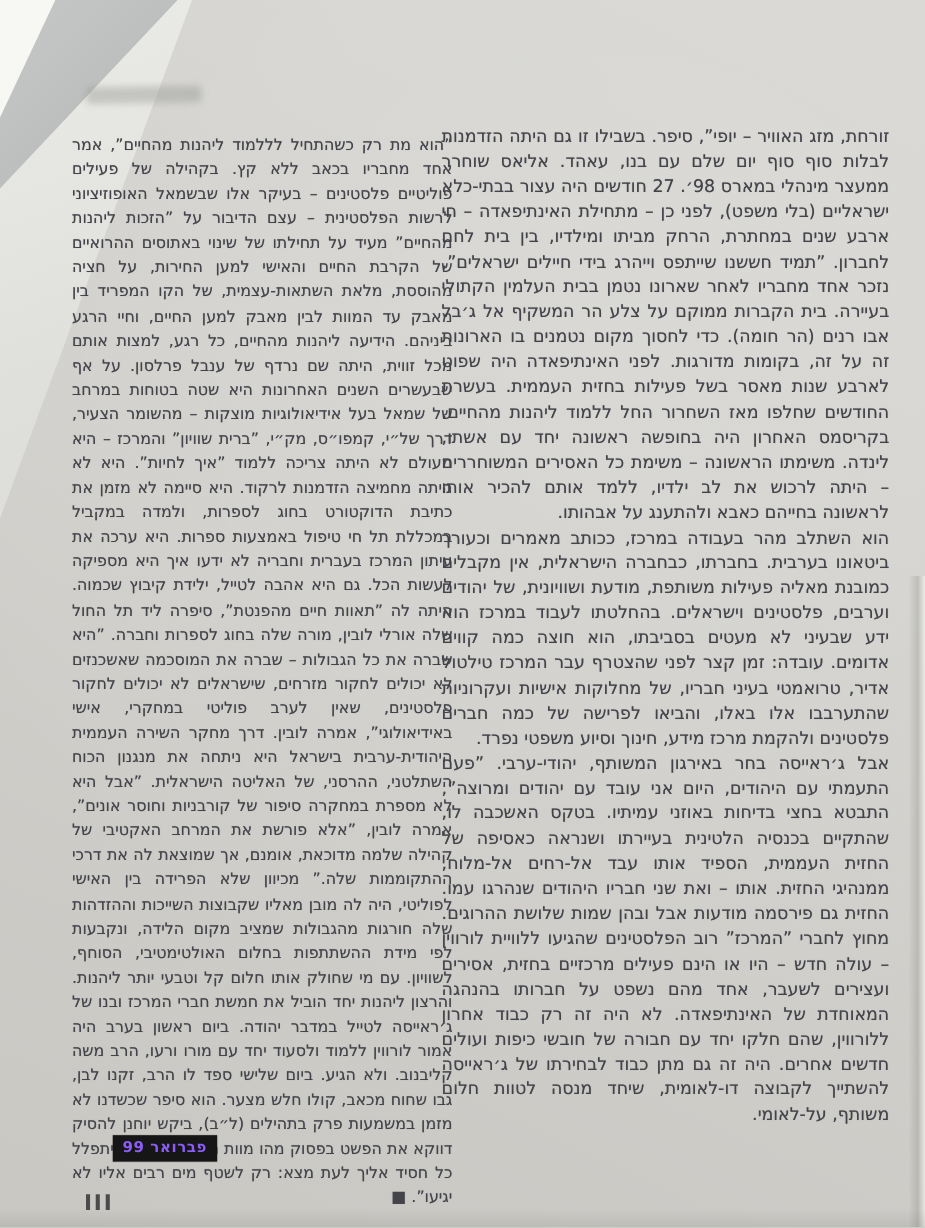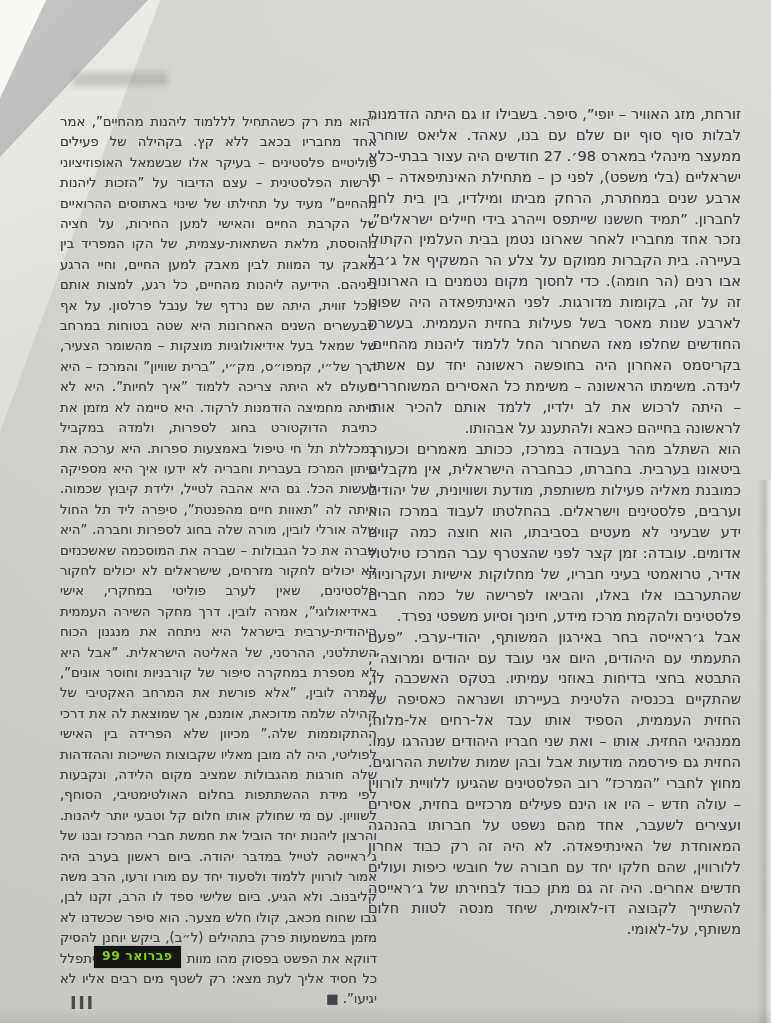--- a/index.html
+++ b/index.html
@@ -53,21 +53,21 @@
   .col p { margin: 0; padding: 0; }
   .col-left  { left: 60px;  top: 112px; width: 317px; font-size: 13.2px; line-height: 20.4px; }
   .col-right { left: 368px; top: 104px; width: 373px; font-size: 14.5px; line-height: 20.9px; }
   
   .folio {
     position: absolute; left: 70px; top: 992px;
     font-size: 18px; font-weight: 700; color: #4b4b4b; letter-spacing: 1.5px;
   }
   .issue-badge {
     position: absolute; left: 94px; top: 946px;
-    background: #161616; color: #84cc16;
+    background: #161616; color: #8b5cf6;
     font-size: 12.5px; font-weight: 700; line-height: 1;
     padding: 4px 8px 5px; direction: rtl; letter-spacing: 0.5px;
     box-shadow: 0 0 1px rgba(0,0,0,0.4);
   }
 </style>
 </head>
 <body>
 
 <div class="photo">
 

